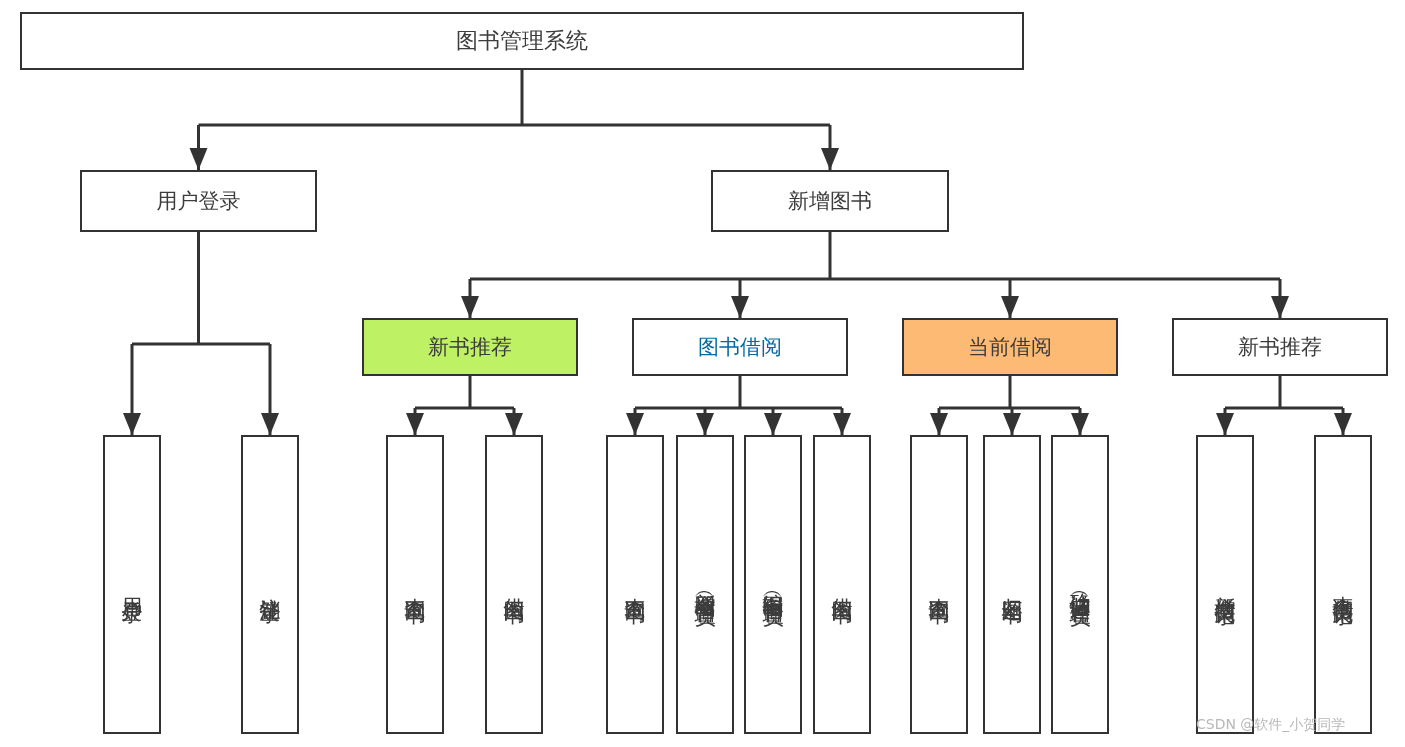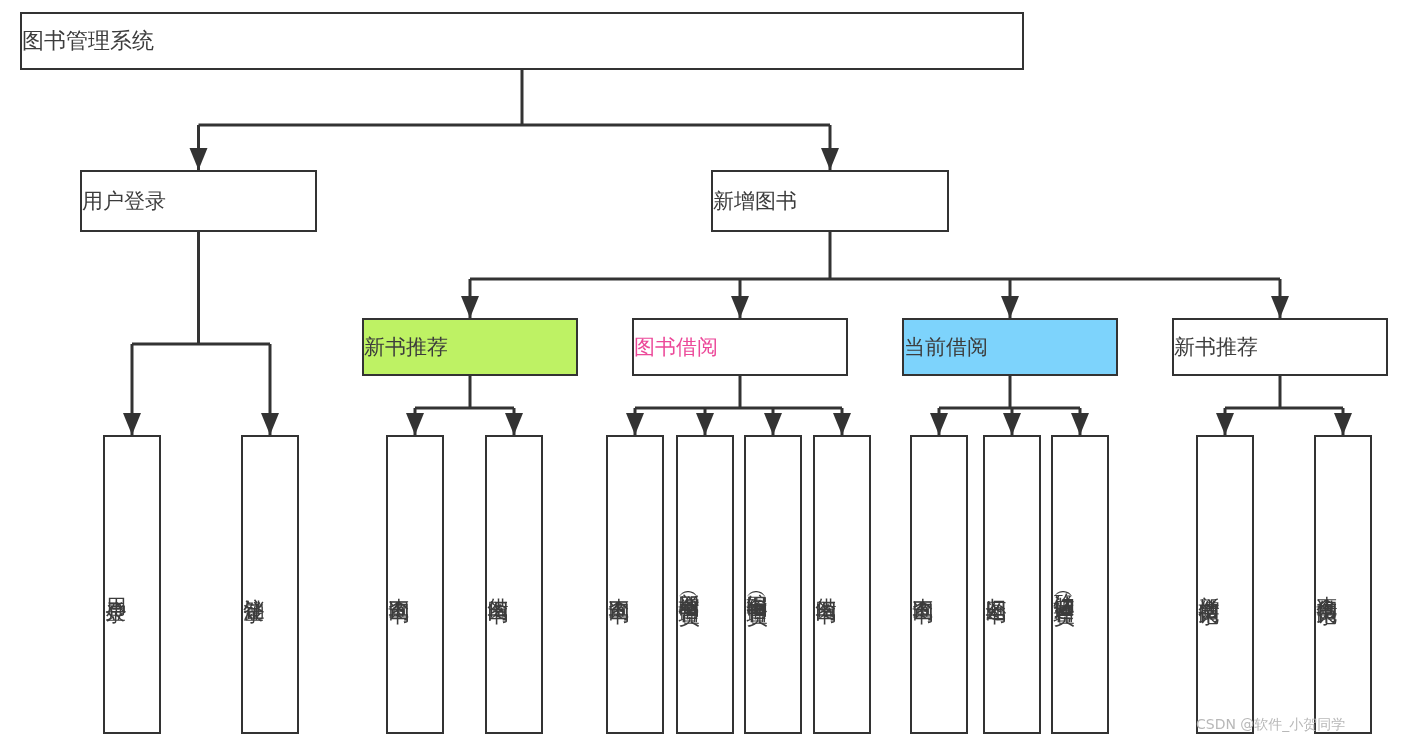--- a/index.html
+++ b/index.html
@@ -26,21 +26,21 @@
     height: 747px;
     pointer-events: none;
   }
   .node {
     position: absolute;
     box-sizing: border-box;
     background: #ffffff;
     border: 2px solid #333333;
     display: flex;
     align-items: center;
-    justify-content: flex-start;
+    justify-content: center;
     overflow: hidden;
   }
   .node .node-label {
     color: #3c3c3c;
     font-family: "DejaVu Sans", "Liberation Sans", sans-serif;
     text-align: center;
     line-height: 1.05;
     white-space: nowrap;
   }
   .node.horizontal .node-label {
@@ -128,23 +128,23 @@
       <div class="node horizontal" style="left: 80px; top: 170px; width: 237px; height: 62px; border-color: rgb(51, 51, 51); background: rgb(255, 255, 255);">
         <span class="node-label" style="color: rgb(60, 60, 60);">用户登录</span>
       </div>
       <div class="node horizontal" style="left: 711px; top: 170px; width: 238px; height: 62px; border-color: rgb(51, 51, 51); background: rgb(255, 255, 255);">
         <span class="node-label" style="color: rgb(60, 60, 60);">新增图书</span>
       </div>
       <div class="node horizontal" style="left: 362px; top: 318px; width: 216px; height: 58px; border-color: rgb(51, 51, 51); background: #bef264;">
         <span class="node-label" style="color: rgb(60, 60, 60);">新书推荐</span>
       </div>
       <div class="node horizontal" style="left: 632px; top: 318px; width: 216px; height: 58px; border-color: rgb(51, 51, 51); background: rgb(255, 255, 255);">
-        <span class="node-label" style="color: #ec4899;">图书借阅</span>
+        <span class="node-label" style="color: #0369a1;">图书借阅</span>
       </div>
-      <div class="node horizontal" style="left: 902px; top: 318px; width: 216px; height: 58px; border-color: rgb(51, 51, 51); background: #7dd3fc;">
+      <div class="node horizontal" style="left: 902px; top: 318px; width: 216px; height: 58px; border-color: rgb(51, 51, 51); background: #fdba74;">
         <span class="node-label" style="color: rgb(60, 60, 60);">当前借阅</span>
       </div>
       <div class="node horizontal" style="left: 1172px; top: 318px; width: 216px; height: 58px; border-color: rgb(51, 51, 51); background: rgb(255, 255, 255);">
         <span class="node-label" style="color: rgb(60, 60, 60);">新书推荐</span>
       </div>
       <div class="node vertical" style="left: 103px; top: 435px; width: 58px; height: 299px; border-color: rgb(51, 51, 51); background: rgb(255, 255, 255);">
         <span class="node-label" style="color: rgb(60, 60, 60);">用户登录</span>
       </div>
       <div class="node vertical" style="left: 241px; top: 435px; width: 58px; height: 299px; border-color: rgb(51, 51, 51); background: rgb(255, 255, 255);">
         <span class="node-label" style="color: rgb(60, 60, 60);">注销登录</span>

